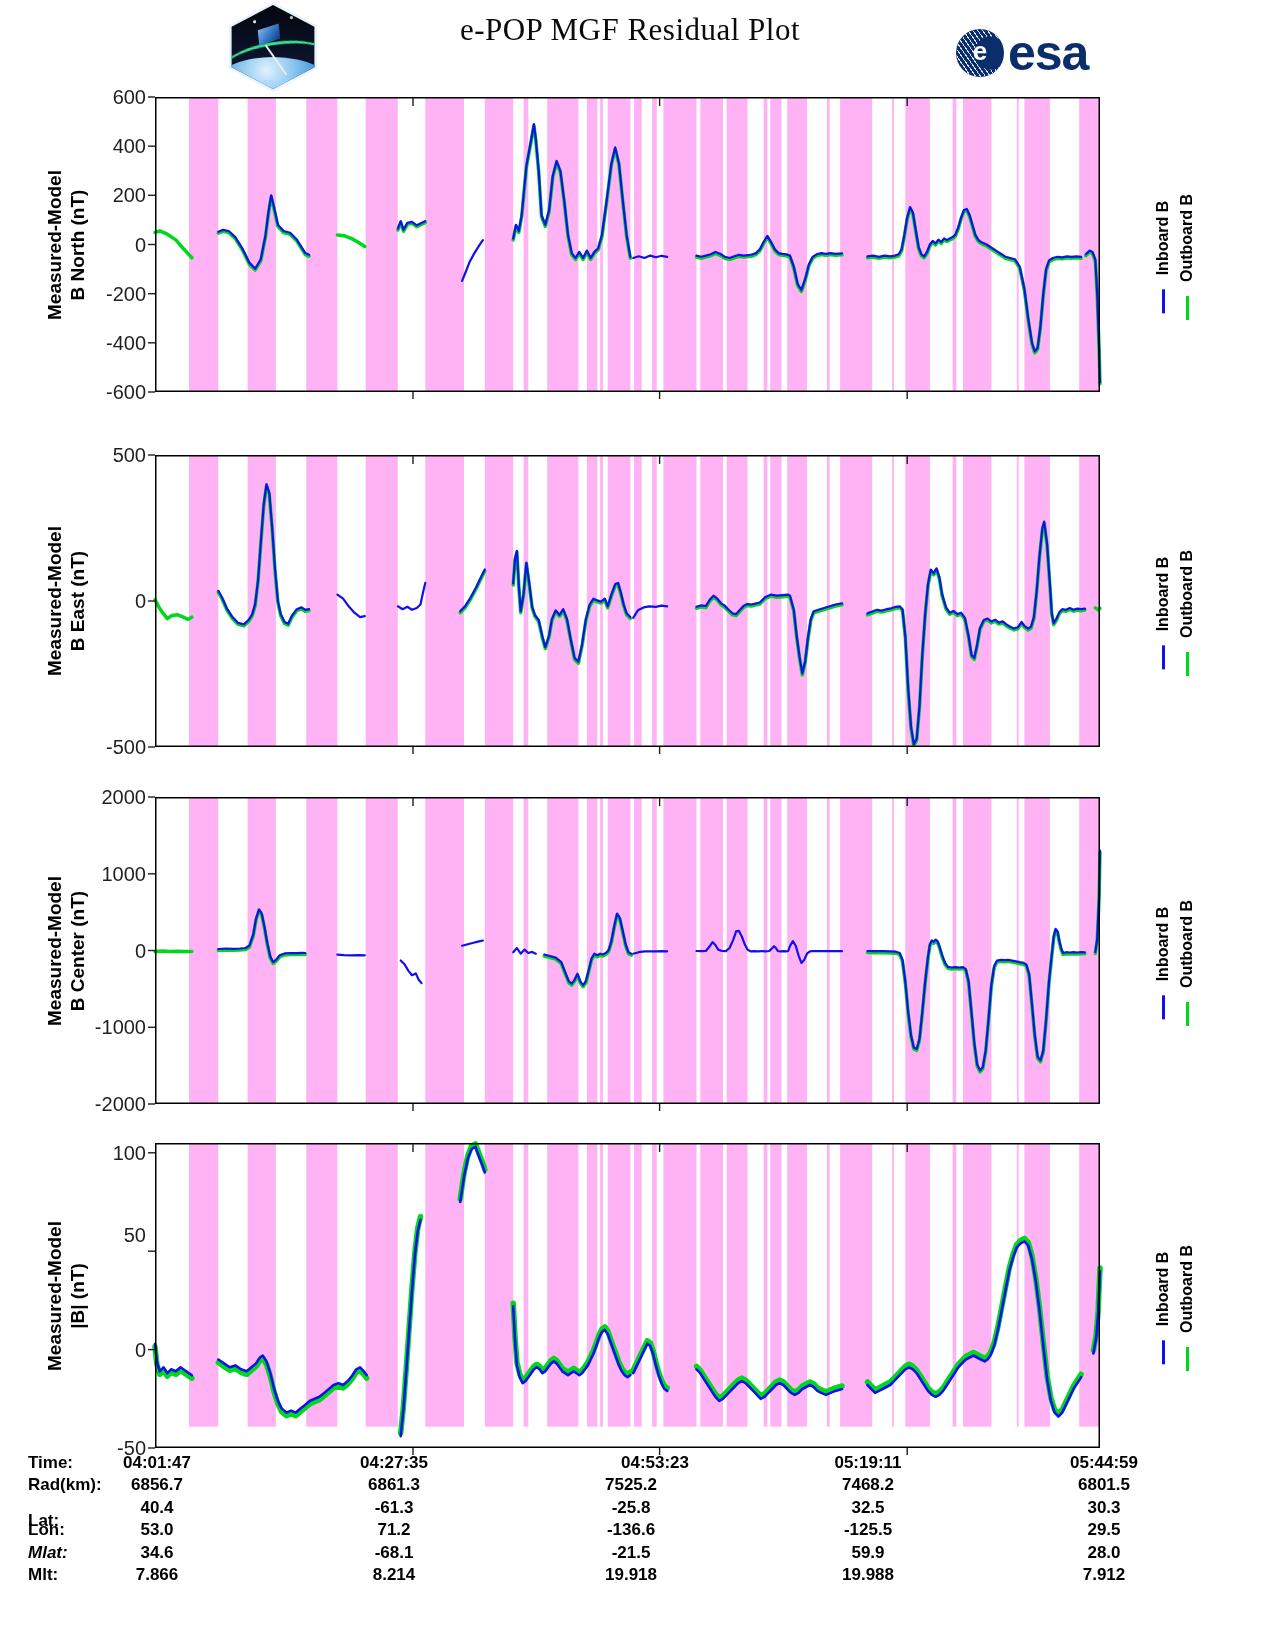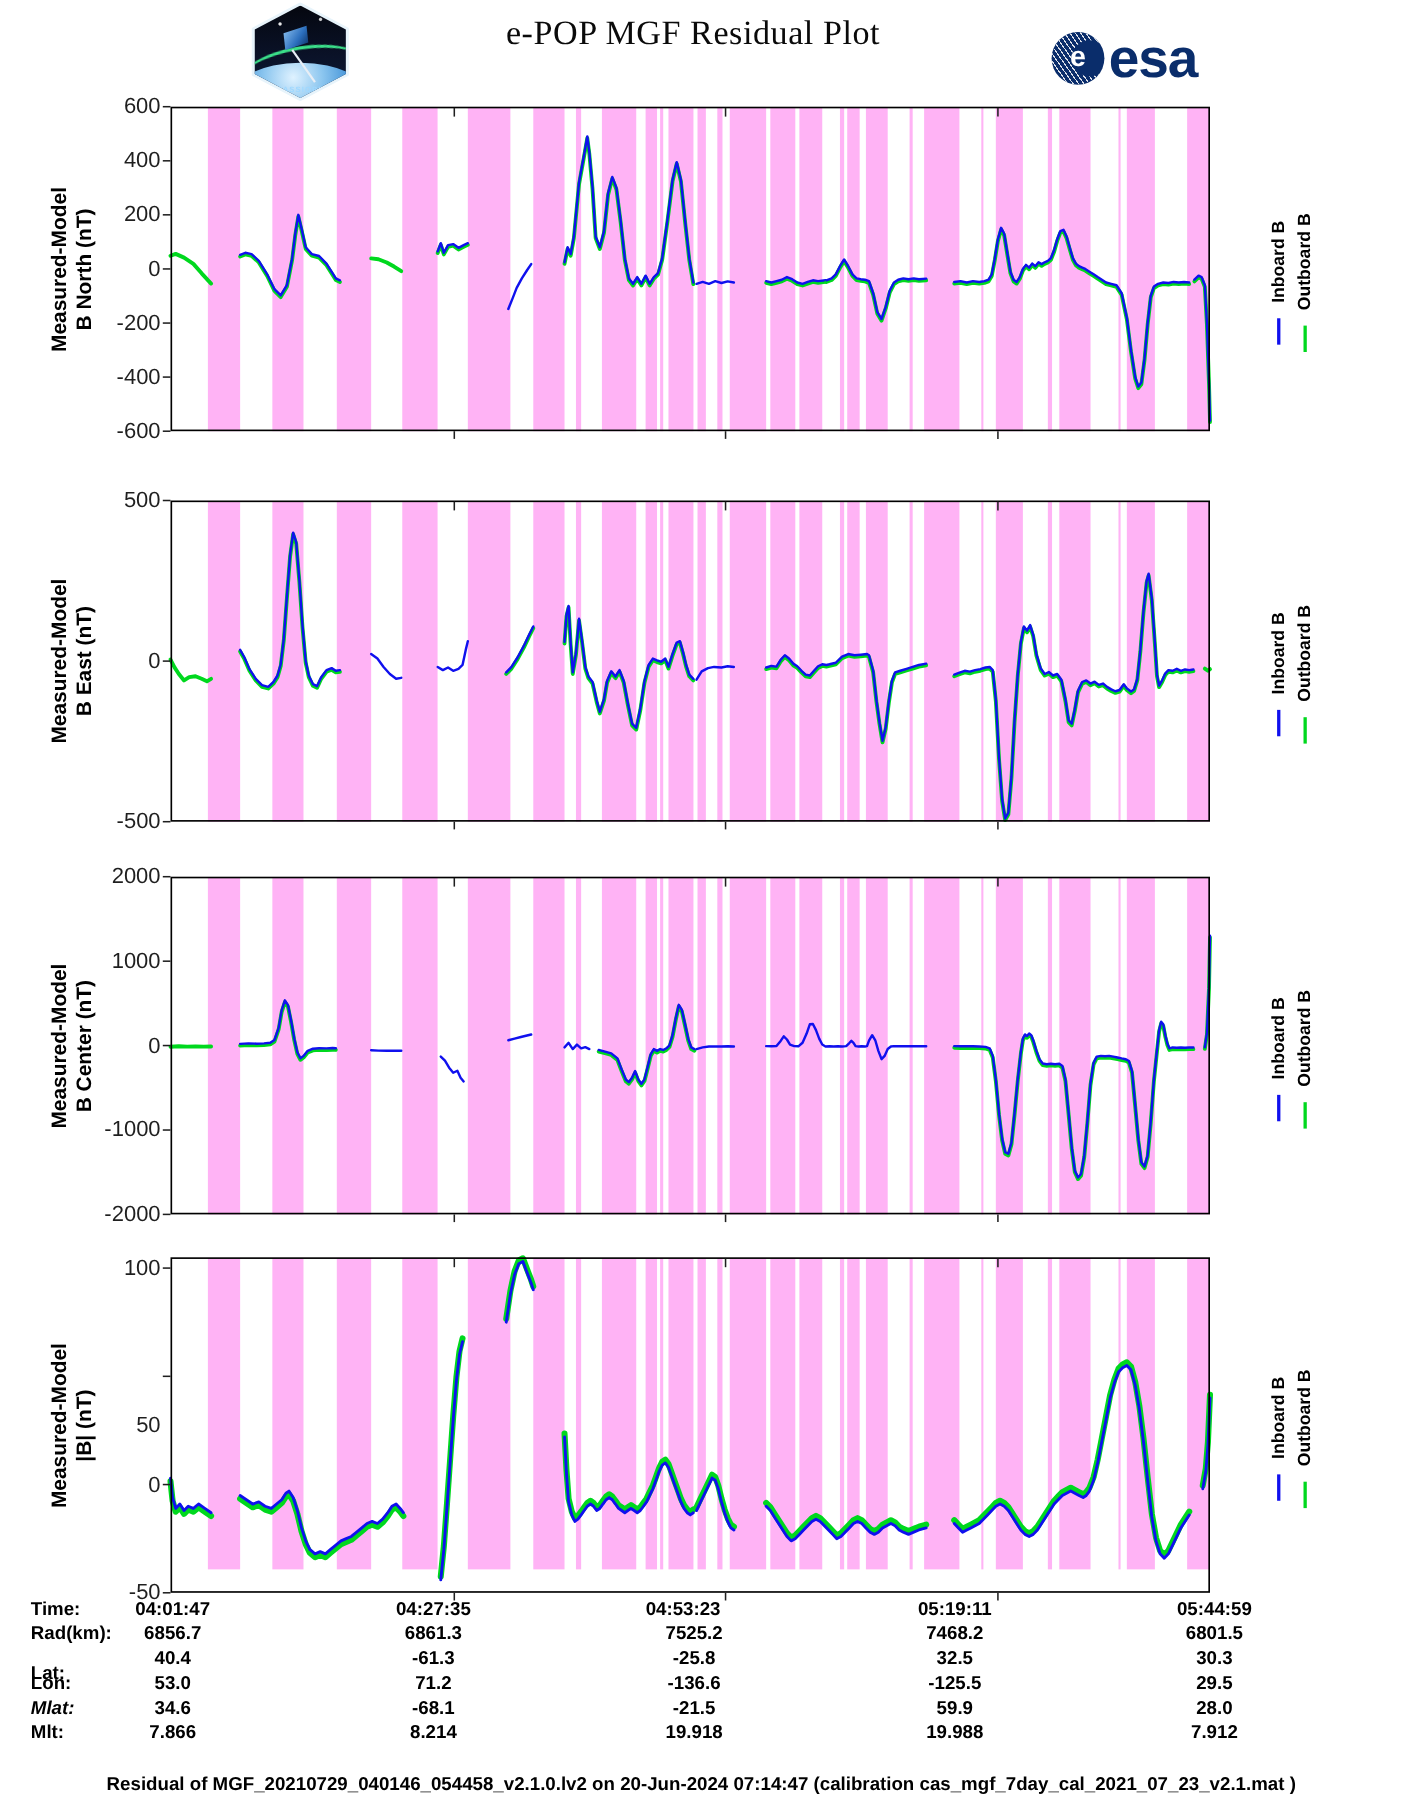--- a/index.html
+++ b/index.html
@@ -347,36 +347,36 @@
         <line x1="504.6" y1="1" x2="504.6" y2="9" stroke="#1f1f1f" stroke-width="1.4"></line>
         <line x1="504.6" y1="305" x2="504.6" y2="312" stroke="#1f1f1f" stroke-width="1.4"></line>
         <line x1="752.2" y1="1" x2="752.2" y2="9" stroke="#1f1f1f" stroke-width="1.4"></line>
         <line x1="752.2" y1="305" x2="752.2" y2="312" stroke="#1f1f1f" stroke-width="1.4"></line>
         <line x1="-7" y1="9.8" x2="0" y2="9.8" stroke="#1f1f1f" stroke-width="1.4"></line>
         <line x1="-7" y1="108.2" x2="0" y2="108.2" stroke="#1f1f1f" stroke-width="1.4"></line>
         <line x1="-7" y1="206.6" x2="0" y2="206.6" stroke="#1f1f1f" stroke-width="1.4"></line>
         <line x1="-7" y1="305.0" x2="0" y2="305.0" stroke="#1f1f1f" stroke-width="1.4"></line>
       </svg>
       <div class="ytick" style="left: 54px; top: 1141.84px;">100</div>
-      <div class="ytick" style="left: 54px; top: 1285px;">50</div>
+      <div class="ytick" style="left: 54px; top: 1224px;">50</div>
       <div class="ytick" style="left: 54px; top: 1338.61px;">0</div>
       <div class="ytick" style="left: 54px; top: 1437px;">-50</div>
       <div class="ylab" style="left: 66px; top: 1295.5px;">
         <div>Measured-Model</div>
         <div>|B| (nT)</div>
       </div>
       <div class="leg-line" style="left: 1163px; top: 1307.5px;"><span class="leg-mark" style="background: rgb(16, 16, 238);"></span>Inboard B</div>
       <div class="leg-line" style="left: 1187px; top: 1307.5px;"><span class="leg-mark" style="background: rgb(0, 216, 30);"></span>Outboard B</div>
     </div>
 
   <div id="infotable">
       <div class="trow-label" style="left: 28px; top: 1452px;">Time:</div>
       <div class="tcell" style="left: 72px; top: 1452px;">04:01:47</div>
       <div class="tcell" style="left: 309px; top: 1452px;">04:27:35</div>
-      <div class="tcell" style="left: 536px; top: 1452px;">04:53:23</div>
+      <div class="tcell" style="left: 570px; top: 1452px;">04:53:23</div>
       <div class="tcell" style="left: 783px; top: 1452px;">05:19:11</div>
       <div class="tcell" style="left: 1019px; top: 1452px;">05:44:59</div>
       <div class="trow-label" style="left: 28px; top: 1474.4px;">Rad(km):</div>
       <div class="tcell" style="left: 72px; top: 1474.4px;">6856.7</div>
       <div class="tcell" style="left: 309px; top: 1474.4px;">6861.3</div>
       <div class="tcell" style="left: 546px; top: 1474.4px;">7525.2</div>
       <div class="tcell" style="left: 783px; top: 1474.4px;">7468.2</div>
       <div class="tcell" style="left: 1019px; top: 1474.4px;">6801.5</div>
       <div class="trow-label" style="left: 28px; top: 1496.8px; margin-top: 13px;">Lat:</div>
       <div class="tcell" style="left: 72px; top: 1496.8px;">40.4</div>
@@ -397,14 +397,13 @@
       <div class="tcell" style="left: 783px; top: 1541.6px;">59.9</div>
       <div class="tcell" style="left: 1019px; top: 1541.6px;">28.0</div>
       <div class="trow-label" style="left: 28px; top: 1564px;">Mlt:</div>
       <div class="tcell" style="left: 72px; top: 1564px;">7.866</div>
       <div class="tcell" style="left: 309px; top: 1564px;">8.214</div>
       <div class="tcell" style="left: 546px; top: 1564px;">19.918</div>
       <div class="tcell" style="left: 783px; top: 1564px;">19.988</div>
       <div class="tcell" style="left: 1019px; top: 1564px;">7.912</div>
     </div>
 
-  <div class="footer">Residual of MGF_20210729_040146_054458_v2.1.0.lv2 on 20-Jun-2024 07:14:47 (calibration cas_mgf_7day_cal_2021_07_23_v2.1.mat )</div>
 </div>
 
 </body></html>

